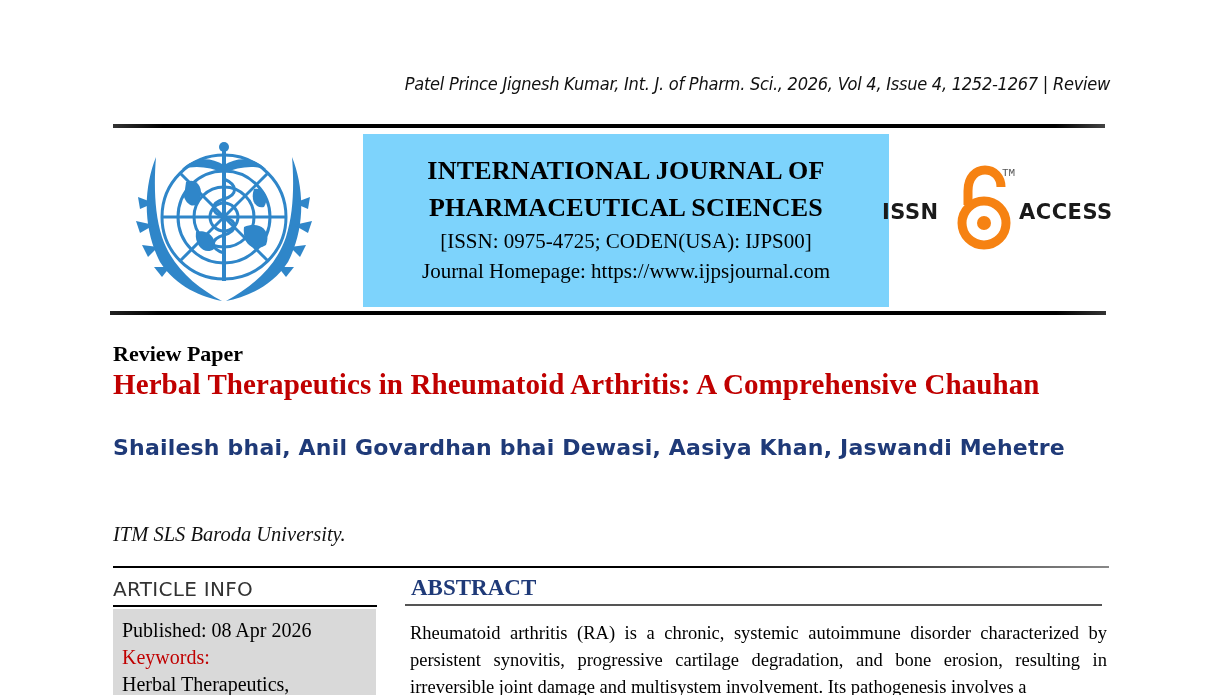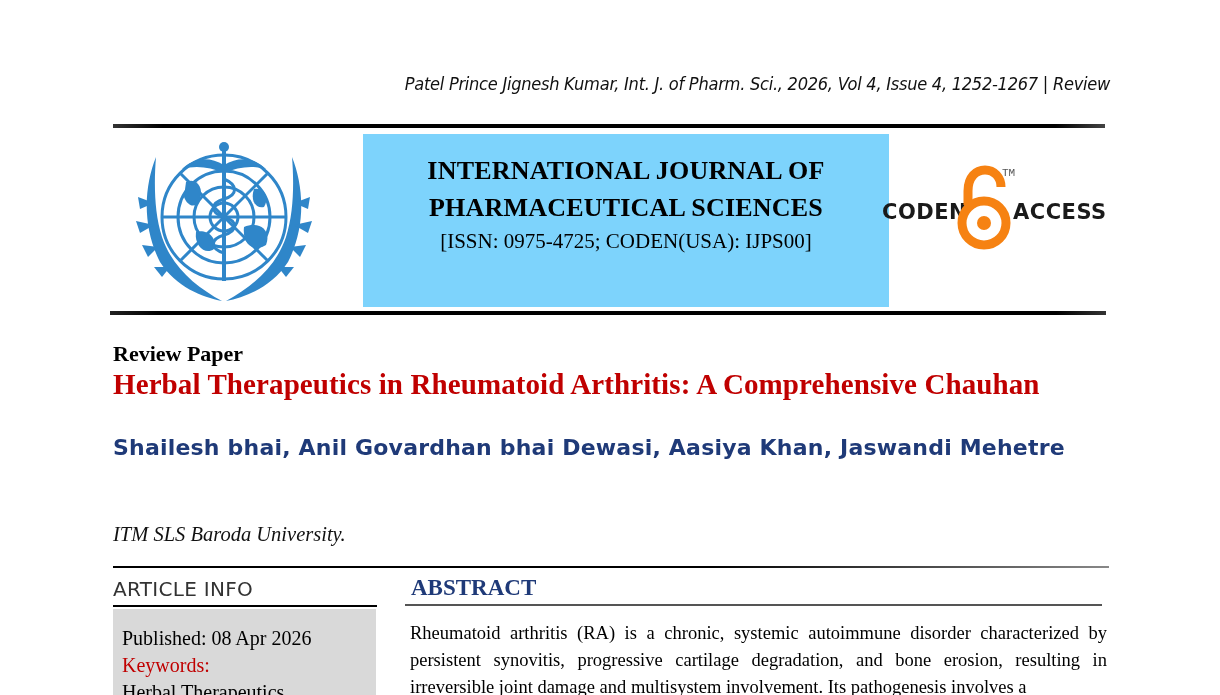--- a/index.html
+++ b/index.html
@@ -25,35 +25,35 @@
     margin-left:16px;
   }
   .journal-title { margin-top:18px; font-weight:bold; font-size:26px; line-height:37px; letter-spacing:0.2px; }
   .journal-meta { font-size:21px; line-height:30px; }
   .oa { left:880px; top:165px; width:230px; height:90px; }
   .oa-open, .oa-access {
     position:absolute; top:35px; font-family:"DejaVu Sans", sans-serif; font-weight:bold;
     font-size:21px; color:#1a1a1a; letter-spacing:0.5px;
   }
   .oa-open { left:2px; }
-  .oa-access { left:133px; }
+  .oa-access { left:139px; }
   .oa-tm { position:absolute; left:122px; top:2px; font-family:Liberation Mono, monospace; font-size:11px; color:#555; }
   .oa-lock { position:absolute; left:74px; top:0px; }
   .paper-type { left:113px; top:341px; font-weight:bold; font-size:22px; }
   .paper-title { left:113px; top:368px; font-weight:bold; font-size:29px; color:#c00000; white-space:nowrap; letter-spacing:0.1px; }
   .authors { left:113px; top:432px; width:1000px; font-family:"DejaVu Sans", sans-serif;
     font-weight:bold; font-size:22px; line-height:32px; color:#1f3a78; letter-spacing:0.2px; }
   .affil { left:113px; top:523px; font-style:italic; font-size:20.5px; color:#111; }
   .rule-sec { left:113px; top:566px; width:996px; height:2px;
     background:linear-gradient(90deg,#000 0%,#000 60%,#888 100%); }
   .ai-label { left:113px; top:577px; font-family:"DejaVu Sans", sans-serif; font-size:20px; color:#333; letter-spacing:0.3px; }
   .ai-rule { left:113px; top:605px; width:264px; height:2px; background:#000; }
   .ai-box { left:113px; top:609px; width:263px; height:90px; background:#d9d9d9; overflow:hidden; }
   .ai-box div { padding-left:9px; font-size:20px; line-height:27px; }
-  .ai-published { padding-top:16px; }
+  .ai-published { padding-top:8px; }
   .kw-label { color:#c00000; }
   .abs-label { left:411px; top:575px; font-weight:bold; font-size:23px; color:#1f3a78; }
   .abs-rule { left:405px; top:604px; width:697px; height:2px; background:#555; }
   .abs-text { left:410px; top:620px; width:697px; font-size:18.5px; line-height:27px; text-align:justify; }
   .abs-text p { margin:0; }
 </style>
 </head>
 <body>
 
 <div class="abs running-header">Patel Prince Jignesh Kumar, Int. J. of Pharm. Sci., 2026, Vol 4, Issue 4, 1252-1267 | Review</div>
@@ -99,24 +99,25 @@
     </g>
   </svg>
 </div>
 
 <div class="abs journal-box">
   <div class="journal-title">
     <div>INTERNATIONAL JOURNAL OF</div>
     <div>PHARMACEUTICAL SCIENCES</div>
   </div>
   <div class="journal-meta">[ISSN: 0975-4725; CODEN(USA): IJPS00]</div>
+  <div class="journal-meta">Journal Homepage: https://www.ijpsjournal.com</div>
 </div>
 
 <div class="abs oa">
-  <span class="oa-open">CODEN</span>
+  <span class="oa-open">ISSN</span>
   <span class="oa-lock">
     <svg width="60" height="88" viewBox="0 0 60 88">
       <path d="M14 40 L14 26 C14 12 22 5 31 5 C40 5 47 12 47 22" fill="none" stroke="#f68212" stroke-width="9" stroke-linecap="butt"></path>
       <circle cx="30" cy="58" r="22" fill="none" stroke="#f68212" stroke-width="9"></circle>
       <circle cx="30" cy="58" r="7" fill="#f68212"></circle>
     </svg>
   </span>
   <span class="oa-tm">TM</span>
   <span class="oa-access">ACCESS</span>
 </div>

